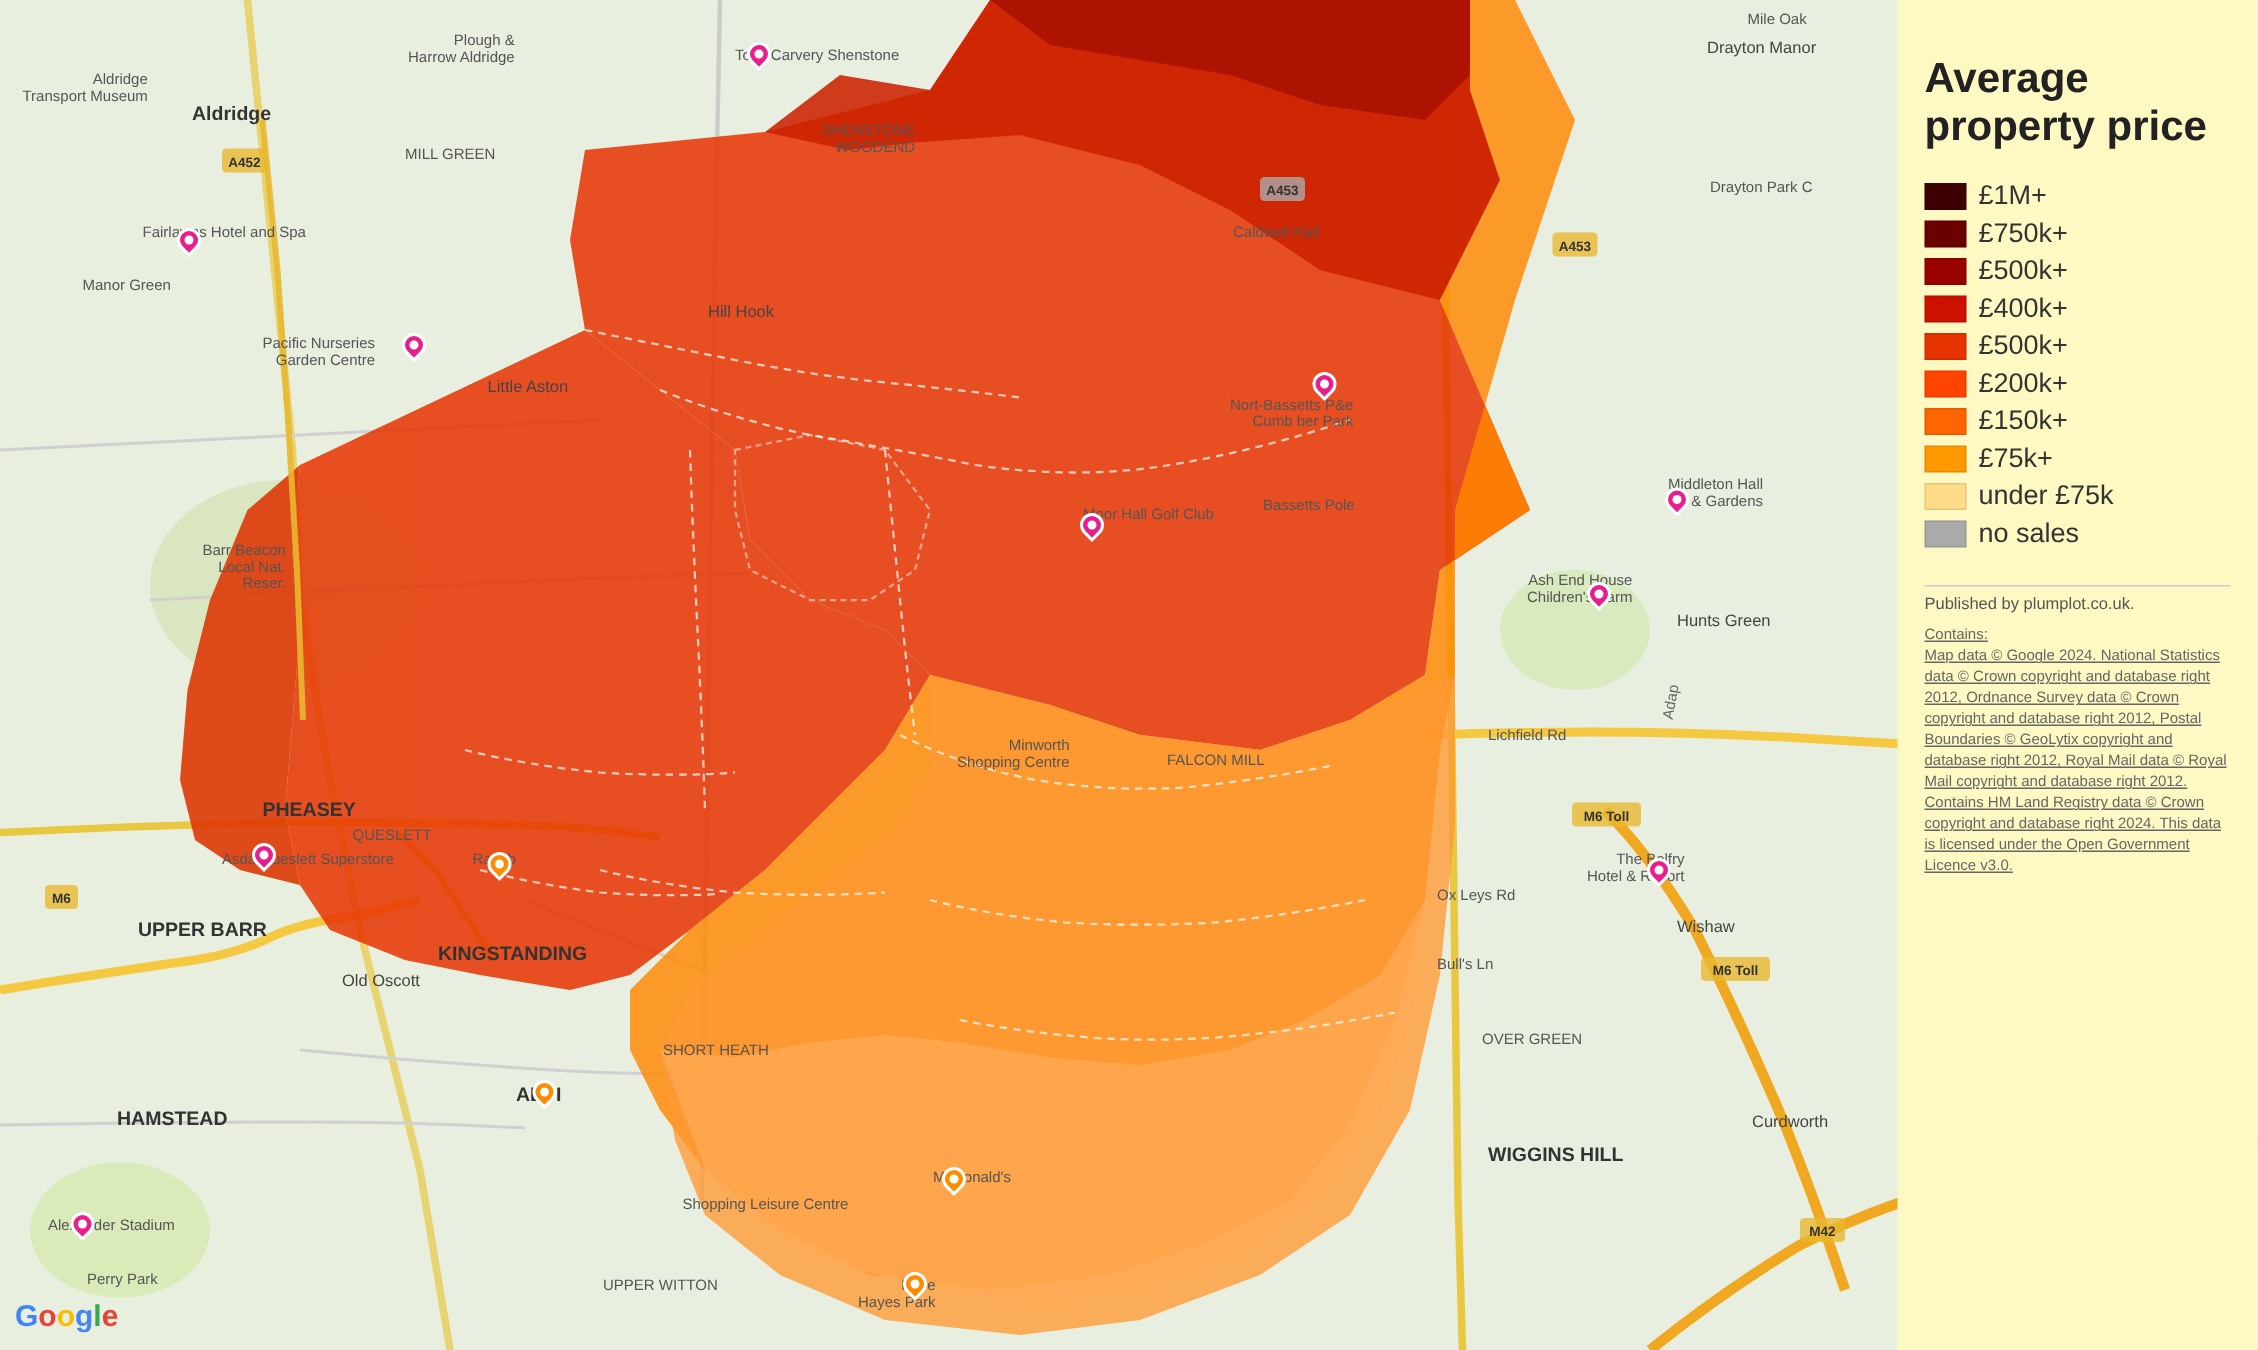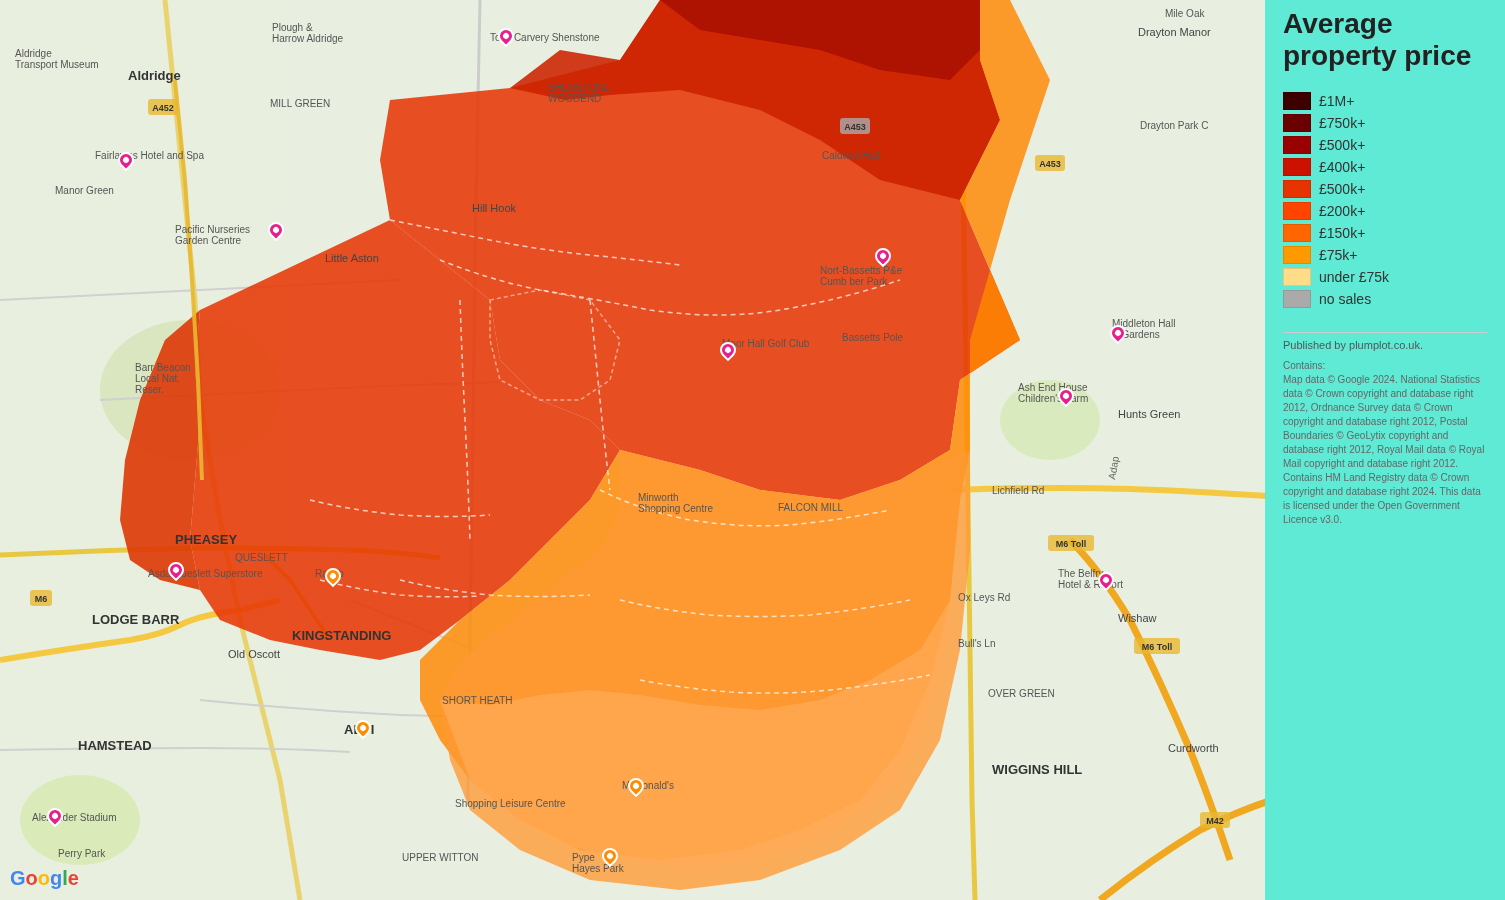--- a/index.html
+++ b/index.html
@@ -29,22 +29,22 @@
       height: 900px;
     }
 
     
     #legend-panel {
       position: absolute;
       top: 0;
       right: 0;
       width: 240px;
       height: 900px;
-      background: #5eead4;
-      padding: 8px 18px;
+      background: #fef9c3;
+      padding: 36px 18px;
       display: flex;
       flex-direction: column;
     }
 
     #legend-title {
       font-size: 28px;
       font-weight: bold;
       color: #222;
       line-height: 1.15;
       margin-bottom: 20px;
@@ -64,40 +64,41 @@
     }
 
     .legend-swatch {
       width: 28px;
       height: 18px;
       flex-shrink: 0;
       border: 1px solid rgba(0,0,0,0.1);
     }
 
     .legend-label {
-      font-size: 14px;
+      font-size: 18px;
       color: #333;
     }
 
     .legend-divider {
       height: 1px;
       background: #ccc;
       margin: 6px 0;
     }
 
     #published-by {
       font-size: 11px;
       color: #555;
       margin-bottom: 8px;
     }
 
     #copyright-text {
       font-size: 10px;
       color: #666;
       line-height: 1.4;
+      text-decoration: underline;
     }
 
     
     #google-logo {
       position: absolute;
       bottom: 10px;
       left: 10px;
       font-size: 18px;
       font-weight: bold;
       color: #555;
@@ -116,20 +117,21 @@
 
     .place-label.bold {
       font-size: 13px;
       font-weight: 600;
       color: #333;
     }
 
     .place-label.small {
       font-size: 10px;
       color: #555;
+      text-align: right;
     }
 
     
     .marker {
       position: absolute;
       width: 16px;
       height: 16px;
       background: #e91e8c;
       border-radius: 50% 50% 50% 0;
       transform: rotate(-45deg);
@@ -474,21 +476,21 @@
   <div class="place-label small" style="left:820px;top:265px">Nort-Bassetts P&amp;e<br>Cumb ber Park</div>
   <div class="place-label small" style="left:842px;top:332px">Bassetts Pole</div>
   <div class="place-label small" style="left:722px;top:338px">Moor Hall Golf Club</div>
   <div class="place-label small" style="left:638px;top:492px">Minworth<br>Shopping Centre</div>
   <div class="place-label small" style="left:778px;top:502px">FALCON MILL</div>
   <div class="place-label bold" style="left:175px;top:532px">PHEASEY</div>
   <div class="place-label small" style="left:148px;top:568px">Asda Queslett Superstore</div>
   <div class="place-label small" style="left:235px;top:552px">QUESLETT</div>
   <div class="place-label small" style="left:315px;top:568px">Raekb</div>
   <div class="place-label bold" style="left:292px;top:628px">KINGSTANDING</div>
-  <div class="place-label bold" style="left:92px;top:612px">LODGE BARR</div>
+  <div class="place-label bold" style="left:92px;top:612px">UPPER BARR</div>
   <div class="place-label" style="left:228px;top:648px">Old Oscott</div>
   <div class="place-label bold" style="left:992px;top:762px">WIGGINS HILL</div>
   <div class="place-label small" style="left:988px;top:688px">OVER GREEN</div>
   <div class="place-label" style="left:1118px;top:612px">Wishaw</div>
   <div class="place-label small" style="left:1058px;top:568px">The Belfry<br>Hotel &amp; Resort</div>
   <div class="place-label small" style="left:958px;top:592px">Ox Leys Rd</div>
   <div class="place-label small" style="left:958px;top:638px">Bull's Ln</div>
   <div class="place-label" style="left:1168px;top:742px">Curdworth</div>
   <div class="place-label bold" style="left:78px;top:738px">HAMSTEAD</div>
   <div class="place-label small" style="left:32px;top:812px">Alexander Stadium</div>

